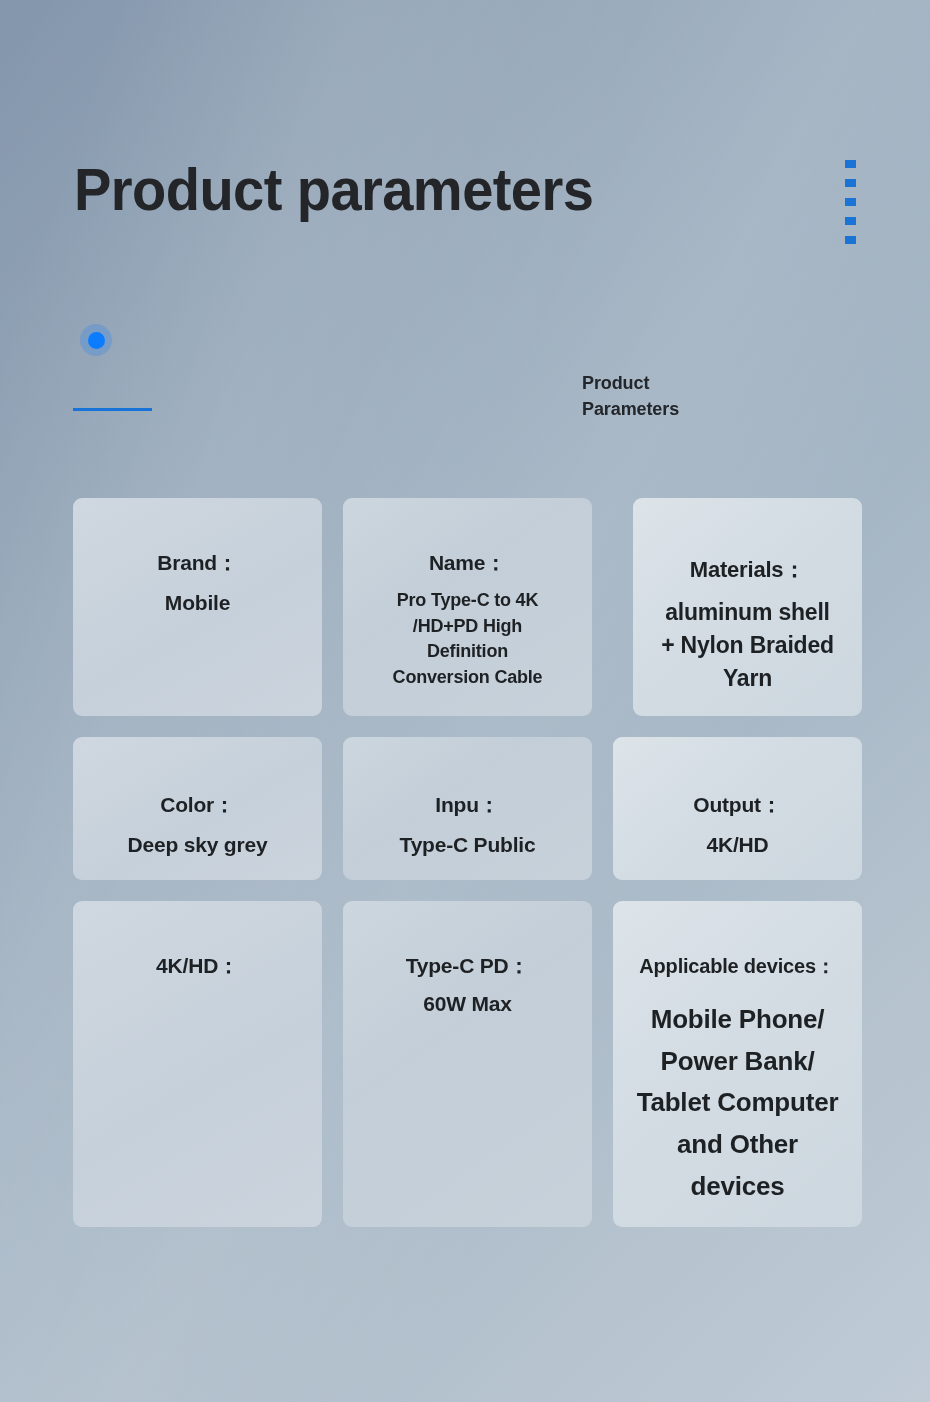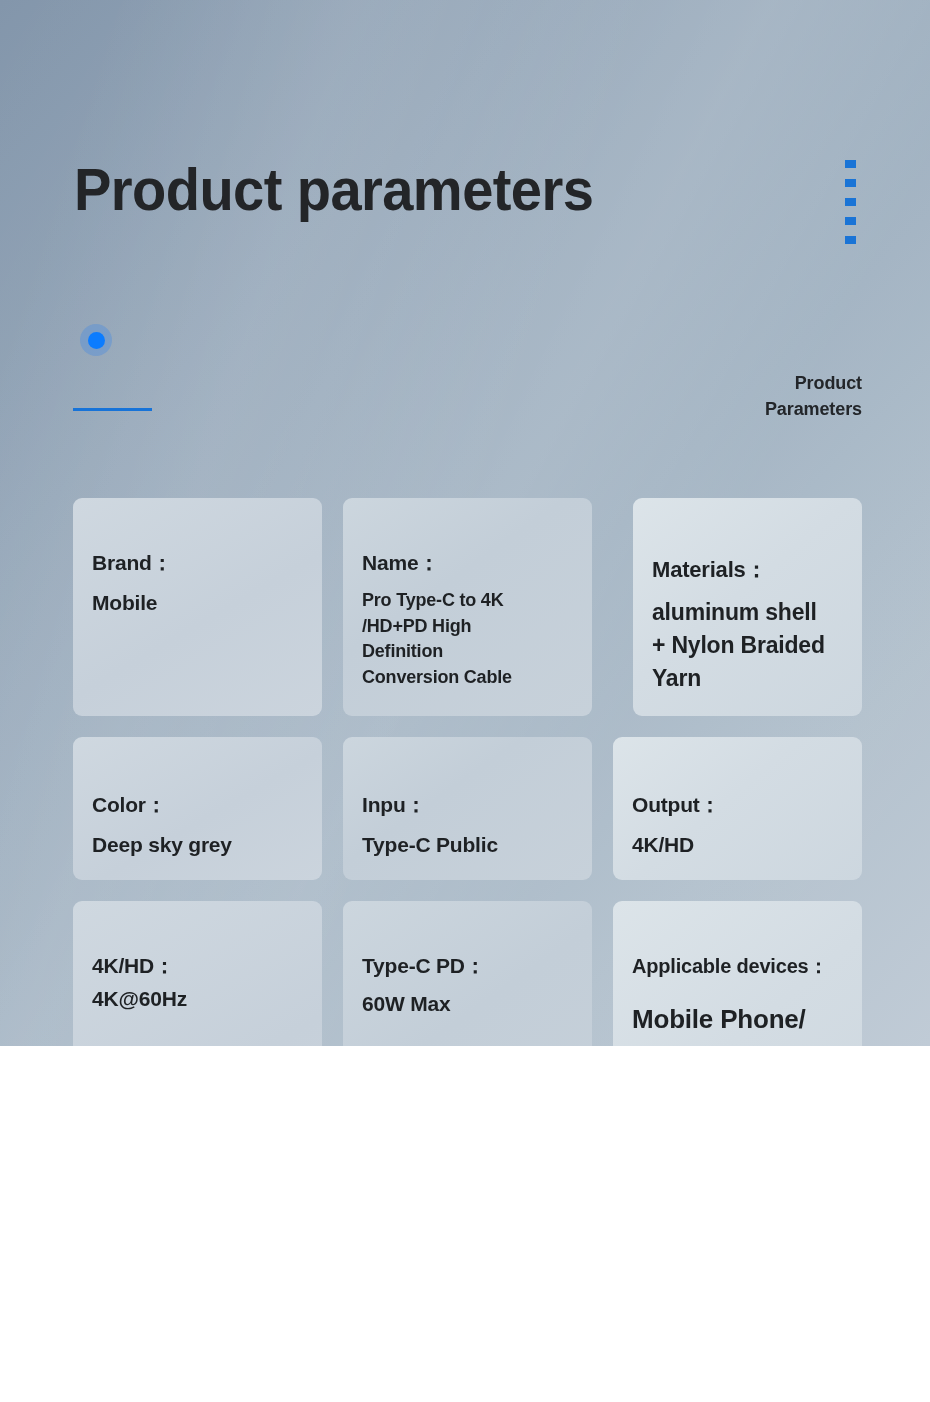--- a/index.html
+++ b/index.html
@@ -9,21 +9,21 @@
   body {
     width: 930px;
     height: 1402px;
     overflow: hidden;
     font-family: "Liberation Sans", "DejaVu Sans", sans-serif;
   }
 
   .page {
     position: relative;
     width: 930px;
-    height: 1046px;
+    height: 1402px;
     box-sizing: border-box;
     background:
       linear-gradient(118deg,
         rgba(255,255,255,0.00) 0%,
         rgba(255,255,255,0.05) 34%,
         rgba(255,255,255,0.13) 52%,
         rgba(255,255,255,0.02) 68%,
         rgba(255,255,255,0.00) 100%),
       linear-gradient(135deg, #8396ab 0%, #94a6b8 28%, #a3b4c3 58%, #b4c2ce 80%, #c0cbd6 100%);
     overflow: hidden;
@@ -99,38 +99,39 @@
     width: 79px;
     height: 3px;
     background: #1773d8;
   }
 
   .section-label {
     position: absolute;
     right: 68px;
     top: 370px;
     width: 280px;
-    text-align: right;
+    text-align: left;
     font-size: 18px;
     line-height: 1.45;
     font-weight: 700;
     color: #23262a;
     letter-spacing: -0.1px;
   }
 
   
   .grid {
     position: absolute;
     left: 73px;
     top: 498px;
     width: 789px;
     display: grid;
     grid-template-columns: repeat(3, 249px);
     column-gap: 21px;
     row-gap: 21px;
+    text-align: center;
   }
 
   .card {
     border-radius: 9px;
     padding: 52px 19px 20px 19px;
     box-sizing: border-box;
     background: linear-gradient(145deg, #ccd6de 0%, #c3ced8 40%, #c7d1da 100%);
     color: #1e2124;
   }
 
@@ -229,21 +230,20 @@
       <p class="card-value">Type-C Public</p>
     </div>
 
     <div class="card bright row-2 c-output">
       <p class="card-key">Output：</p>
       <p class="card-value">4K/HD</p>
     </div>
 
     <div class="card mid row-3 c-4khd">
       <p class="card-key">4K/HD：</p>
-      <p class="card-value">4K@60Hz</p>
     </div>
 
     <div class="card row-3 c-pd">
       <p class="card-key">Type-C PD：</p>
       <p class="card-value">60W Max</p>
     </div>
 
     <div class="card bright row-3 c-devices">
       <p class="card-key">Applicable devices：</p>
       <p class="card-value">Mobile Phone/

